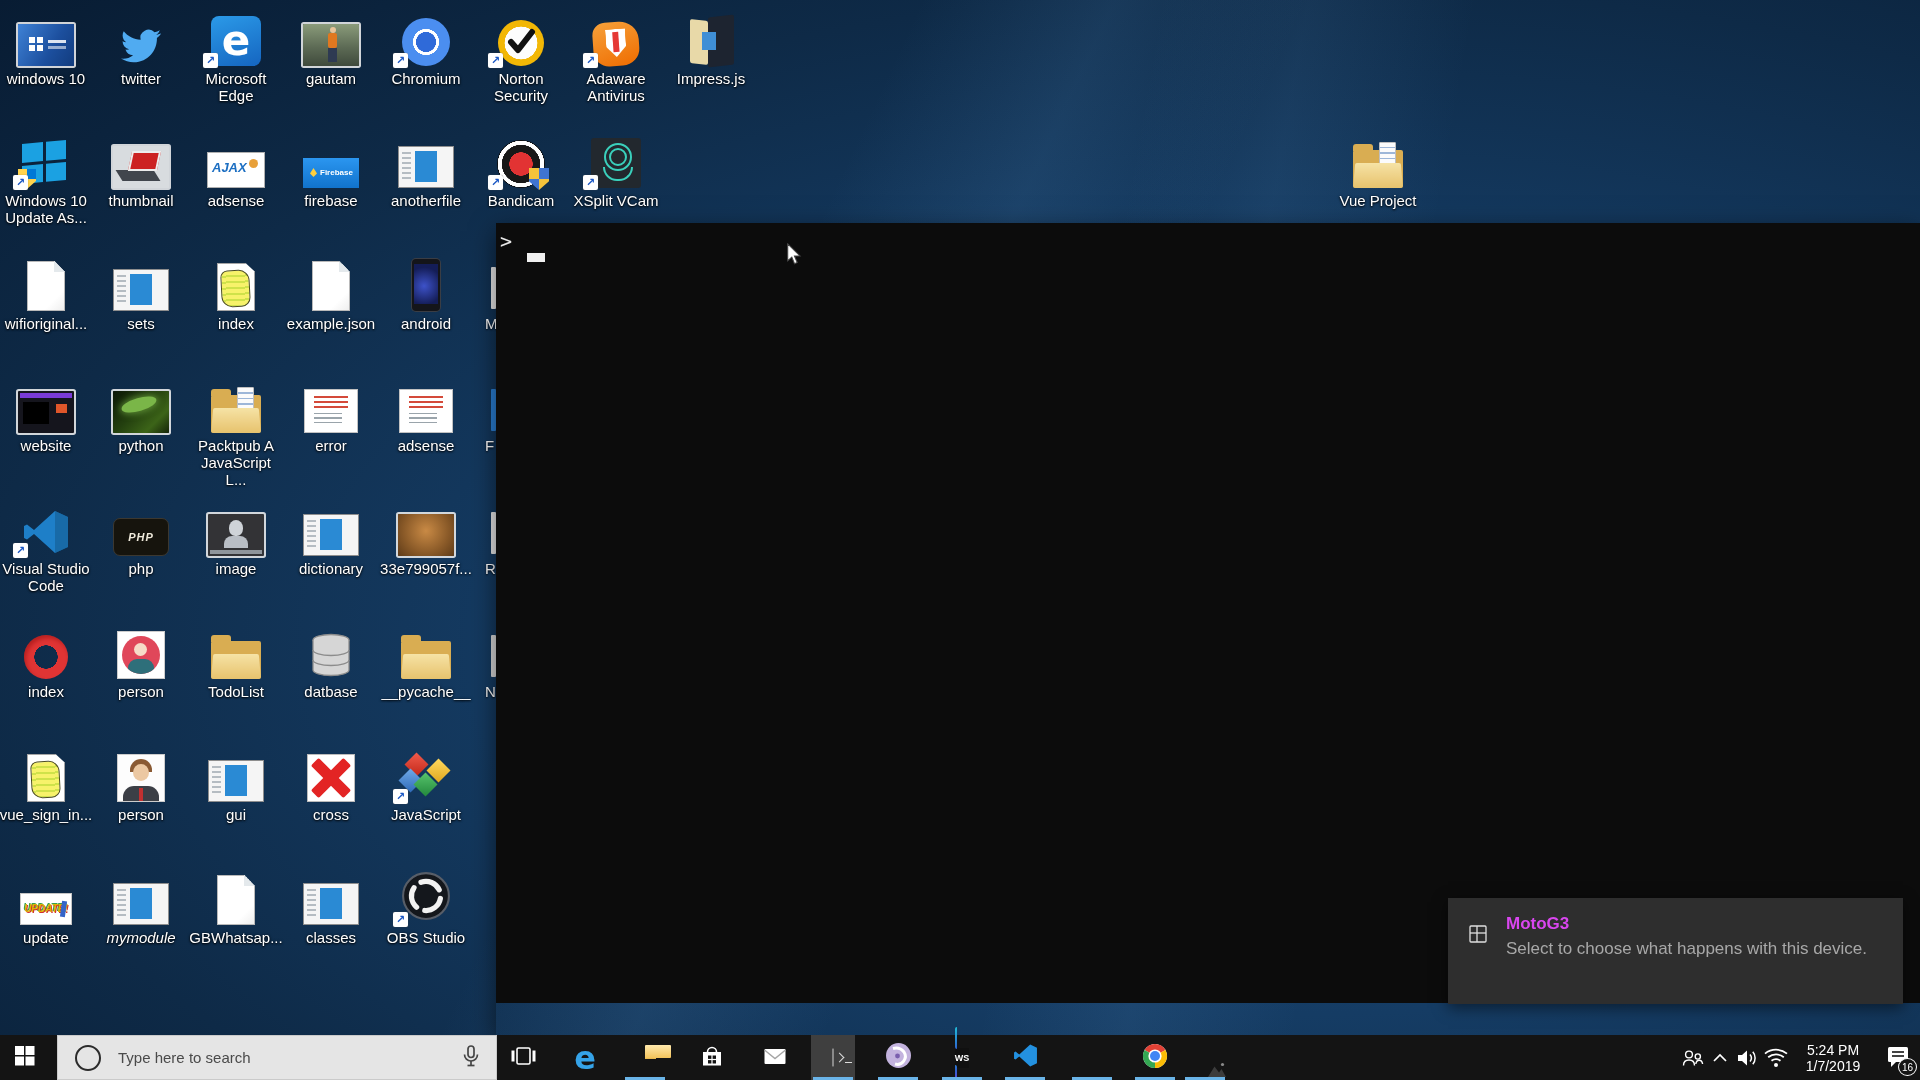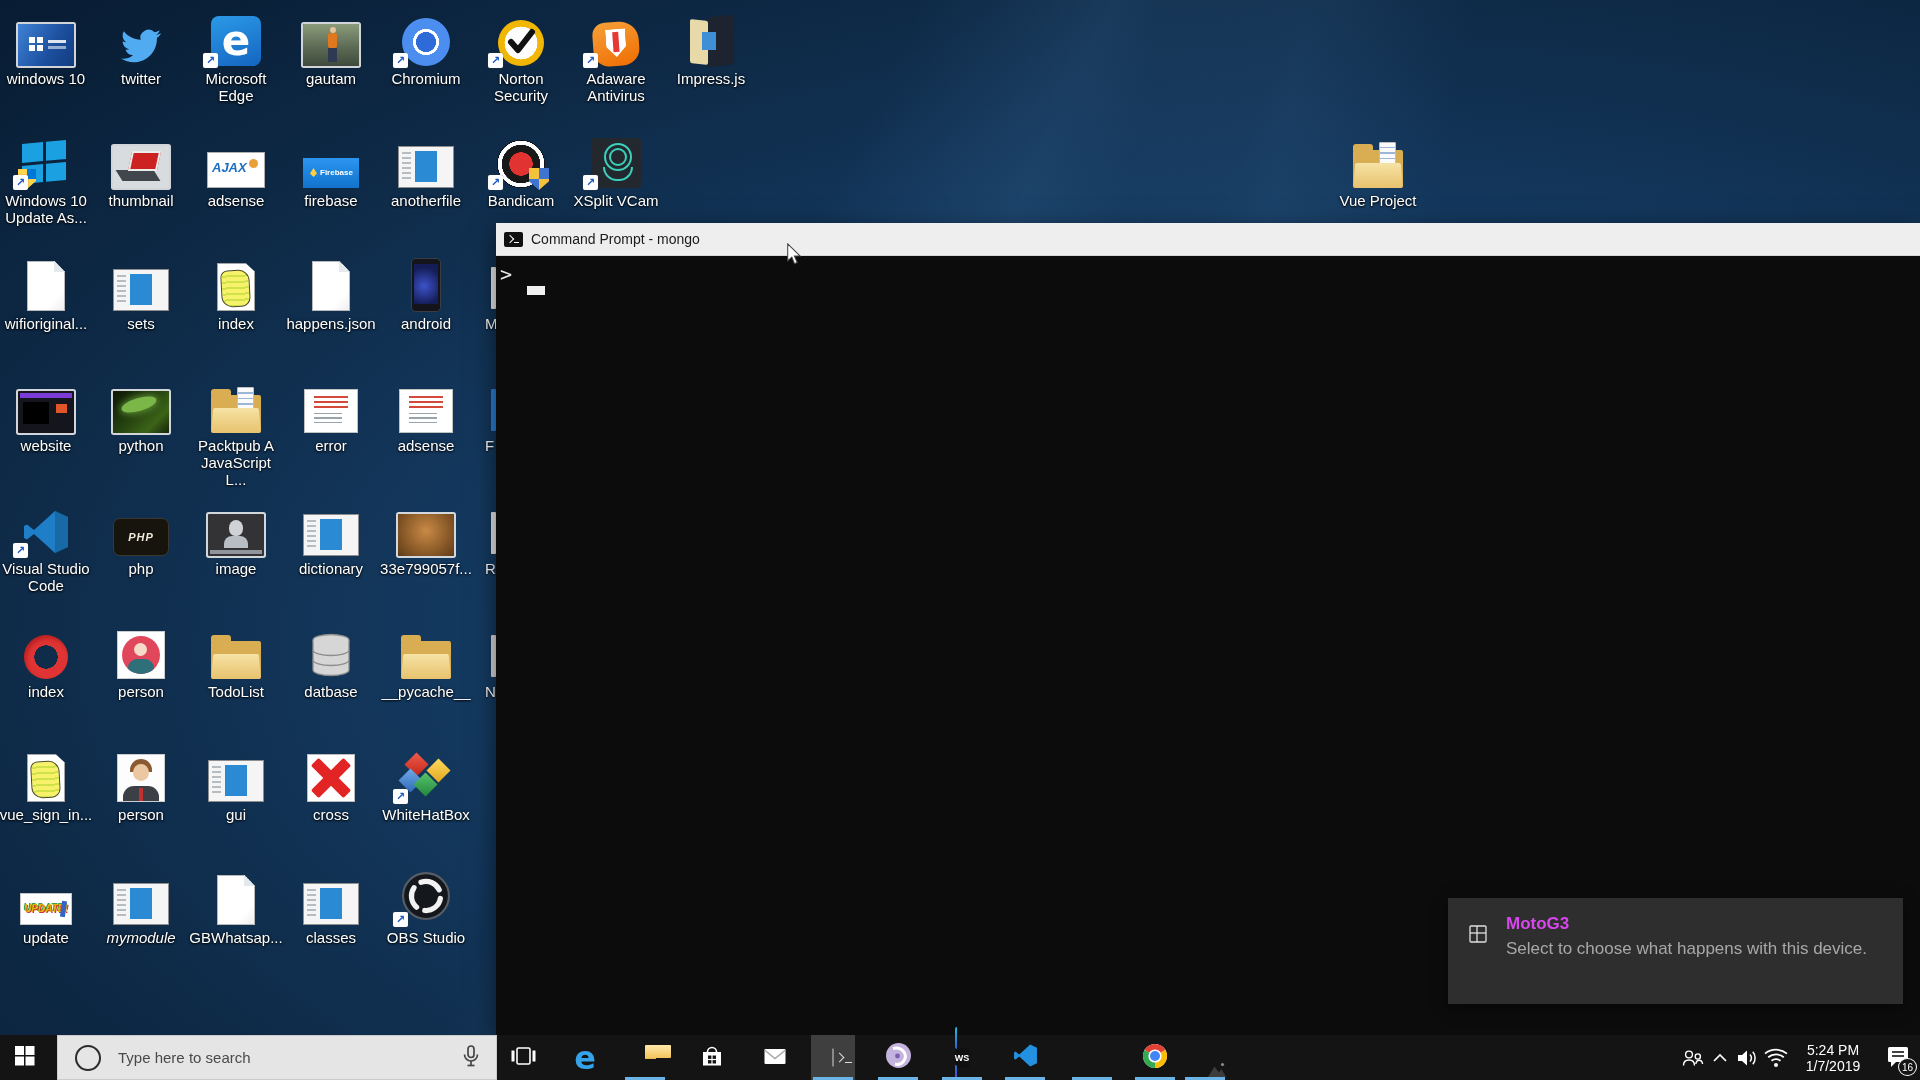--- a/index.html
+++ b/index.html
@@ -346,21 +346,21 @@
         <div class="js">
           <div class="sc2"></div>
         </div>
       </div>
       <div class="ic-label">index</div>
     </div>
     <div class="desk-icon" style="left: 284px; top: 253px;">
       <div class="ic-img">
         <div class="g-file"></div>
       </div>
-      <div class="ic-label">happens.json</div>
+      <div class="ic-label">example.json</div>
     </div>
     <div class="desk-icon" style="left: 379px; top: 253px;">
       <div class="ic-img">
         <div class="an"></div>
       </div>
       <div class="ic-label">android</div>
     </div>
     <div class="desk-icon" style="left: -1px; top: 375px;">
       <div class="ic-img">
         <div class="ph" style="background:#15151d">
@@ -524,21 +524,21 @@
     <div class="desk-icon" style="left: 379px; top: 744px;">
       <div class="ic-img">
         <div class="whb">
           <i class="r"></i>
           <i class="bl"></i>
           <i class="y"></i>
           <i class="g"></i>
         </div>
         <span class="sc">↗</span>
       </div>
-      <div class="ic-label">WhiteHatBox</div>
+      <div class="ic-label">JavaScript</div>
     </div>
     <div class="desk-icon" style="left: -1px; top: 867px;">
       <div class="ic-img">
         <div class="up">
           <span>UPDATE!</span>
         </div>
       </div>
       <div class="ic-label">update</div>
     </div>
     <div class="desk-icon" style="left: 94px; top: 867px; font-style: italic;">
@@ -587,24 +587,20 @@
     <i class="sliver" style="left: 491px; top: 267px; height: 42px; background: rgb(232, 232, 232);"></i>
     <span class="partial-label" style="left: 485px; top: 437px;">F</span>
     <i class="sliver" style="left: 491px; top: 389px; height: 42px; background: rgb(42, 127, 212);"></i>
     <span class="partial-label" style="left: 485px; top: 560px;">R</span>
     <i class="sliver" style="left: 491px; top: 512px; height: 42px; background: rgb(232, 232, 232);"></i>
     <span class="partial-label" style="left: 485px; top: 683px;">N</span>
     <i class="sliver" style="left: 491px; top: 635px; height: 42px; background: rgb(217, 217, 217);"></i>
   </div>
 
 <div id="cmd">
-  <div class="tb">
-    <span class="ico"></span>
-    <span class="ttl">Command Prompt - mongo</span>
-  </div>
   <div class="body">
     <span class="prompt">&gt;</span>
     <span class="cursor"></span>
   </div>
 </div>
 
 <div id="mouse">
   <svg width="16" height="22" viewBox="0 0 13 21">
     <path d="M0.5 0.8 L0.5 17 L4.4 13.4 L7 19.8 L9.6 18.7 L6.9 12.4 L12.3 12.4 Z" fill="#ffffff" stroke="#444" stroke-width="1"></path>
   </svg>

